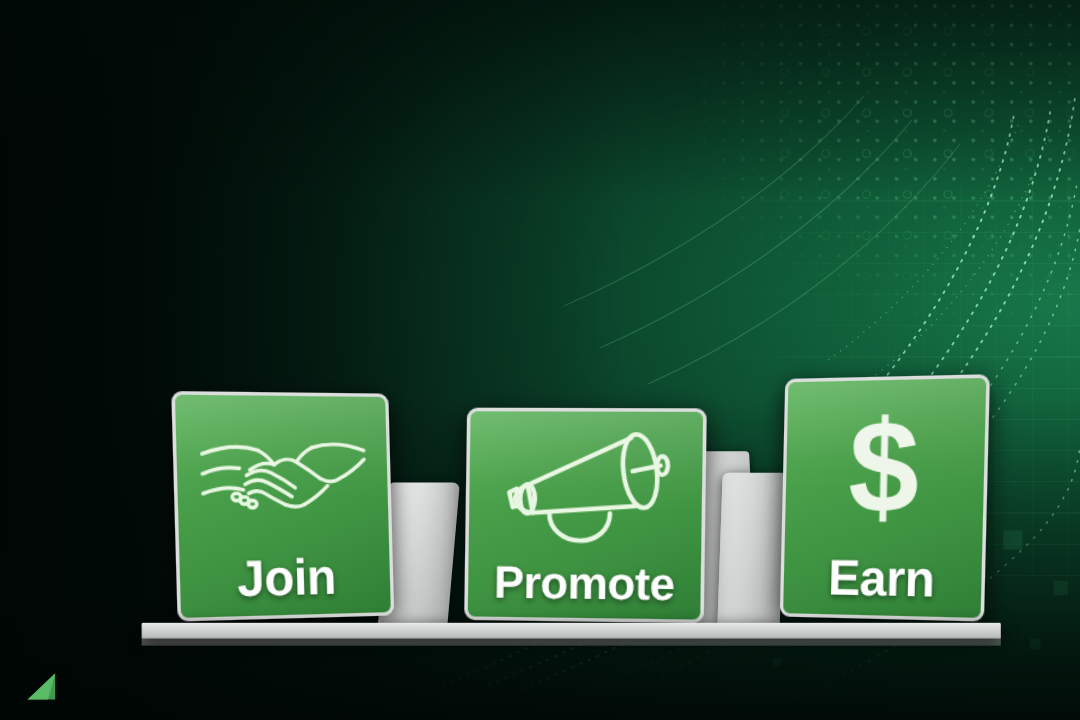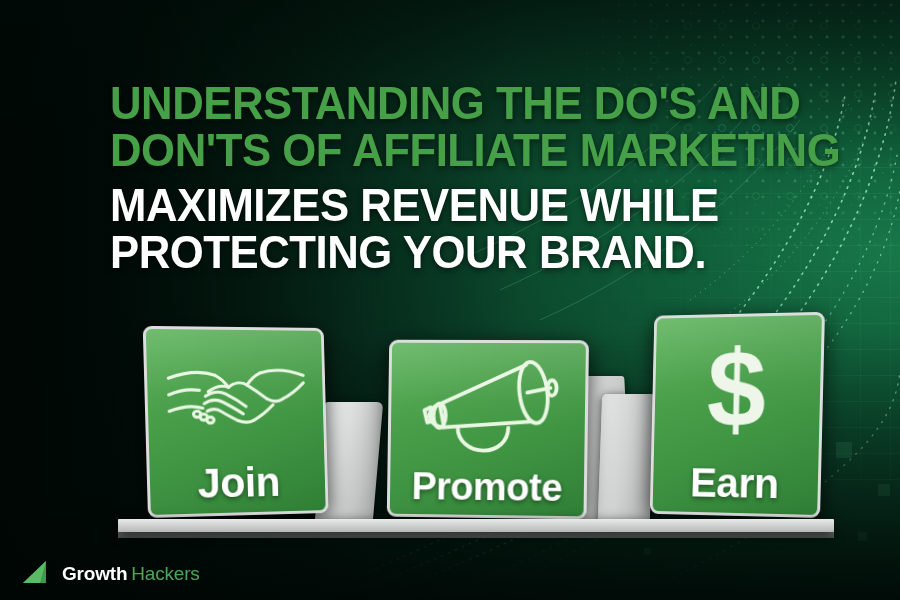--- a/index.html
+++ b/index.html
@@ -234,26 +234,20 @@
     <div class="sq" style="left:258px; top:152px; width:9px;  height:9px;  opacity:.35;"></div>
     <div class="sq" style="left:44px;  top:168px; width:7px;  height:7px;  opacity:.3;"></div>
     <div class="sq" style="left:200px; top:24px;  width:10px; height:10px; opacity:.35;"></div>
     <div class="sq" style="left:278px; top:104px; width:12px; height:12px; opacity:.38;"></div>
   </div>
 
   <div class="bg-vignette-left"></div>
   <div class="bg-vignette-top"></div>
   <div class="bg-vignette-bottom"></div>
 
-  <div class="headline">
-    <span class="hl-line hl-green">UNDERSTANDING THE DO'S AND</span>
-    <span class="hl-line hl-green">DON'TS OF AFFILIATE MARKETING</span>
-    <span class="hl-line hl-white hl-gap">MAXIMIZES REVENUE WHILE</span>
-    <span class="hl-line hl-white">PROTECTING YOUR BRAND.</span>
-  </div>
 
   <div class="cards">
 
     <div class="backing b1"></div>
     <div class="backing b2"></div>
     <div class="backing b3"></div>
 
     <div class="card card1">
       <div class="card-inner">
         <div class="card-icon">
@@ -316,18 +310,15 @@
 
     <div class="shelf-edge"></div>
     <div class="shelf"></div>
   </div>
 
   <div class="logo">
     <svg class="logo-mark" viewBox="0 0 34 26">
       <polygon points="1,23 24,1 24,23" fill="#3f9a4d"></polygon>
       <polygon points="1,23 24,1 18,23" fill="#5ec16a" opacity="0.85"></polygon>
     </svg>
-    <div class="logo-text">
-      <span class="logo-g">Growth</span><span class="logo-h">Hackers</span>
-    </div>
   </div>
 
 </div>
 
 </body></html>

